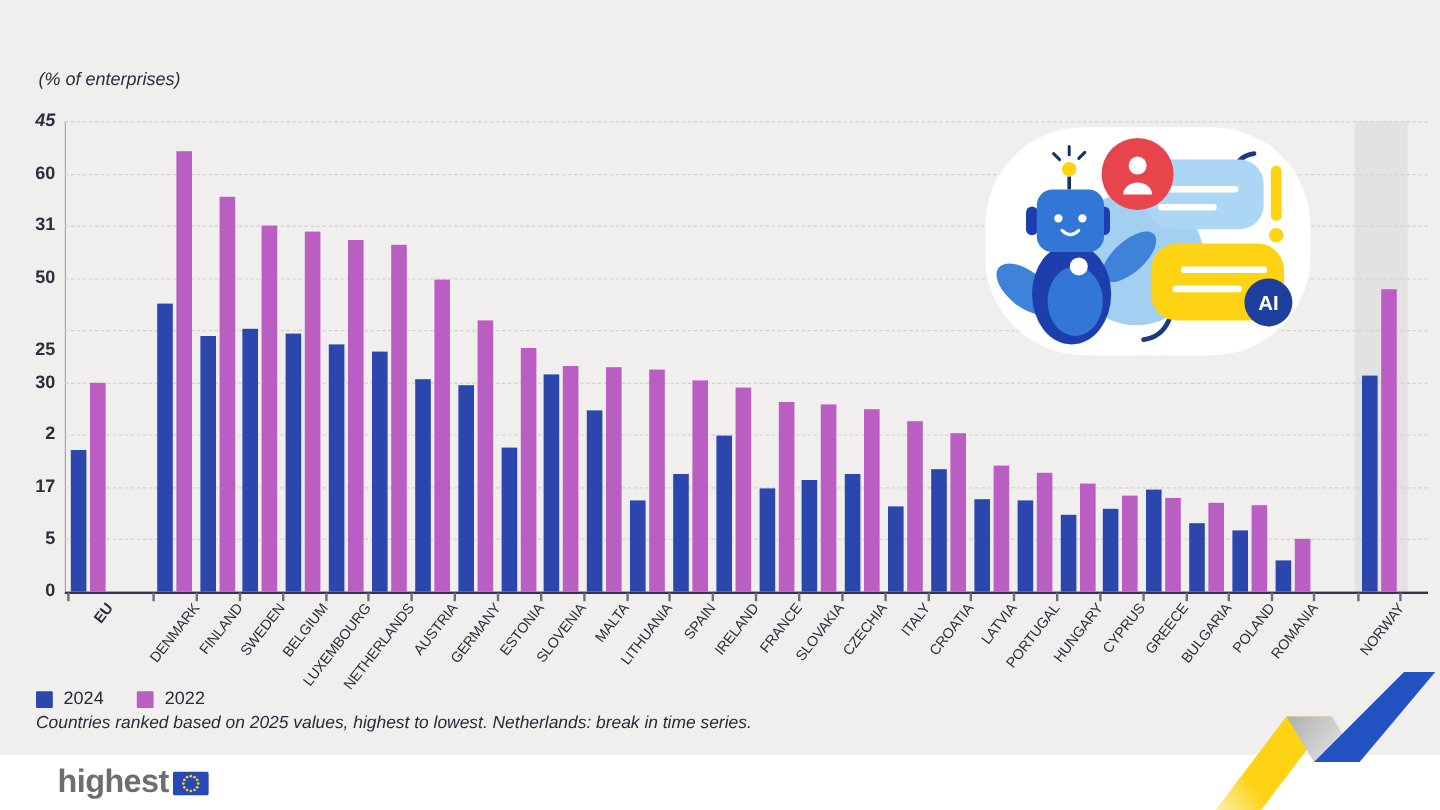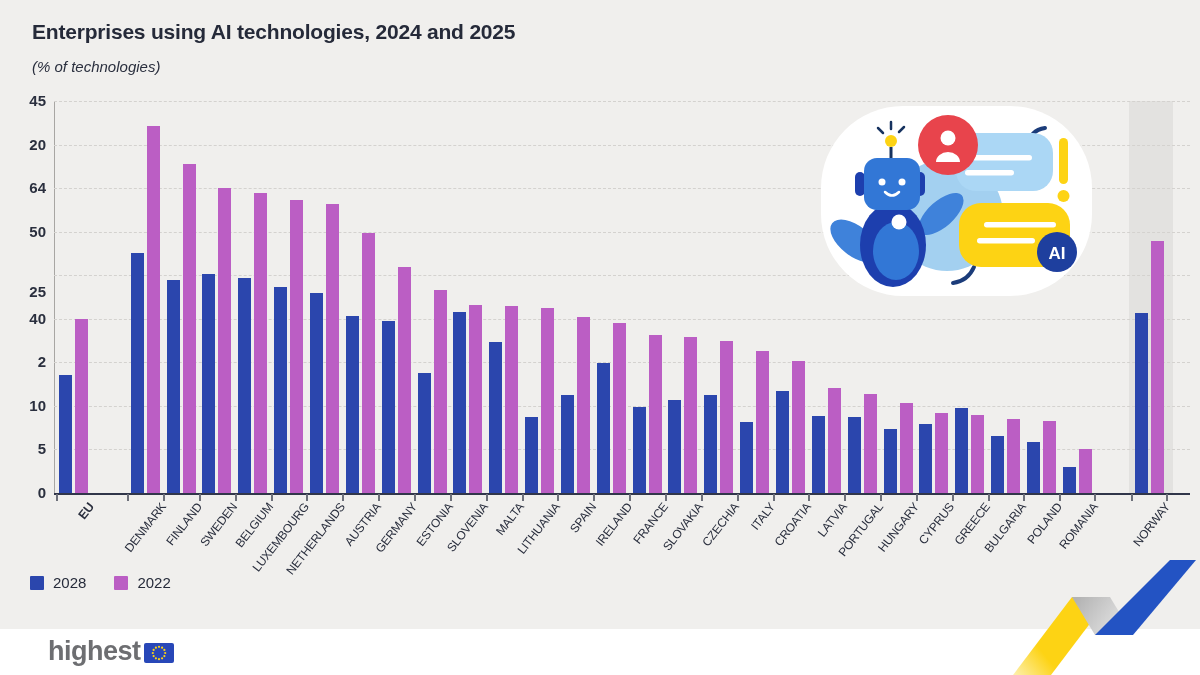--- a/index.html
+++ b/index.html
@@ -52,45 +52,44 @@
   .logo-text{font-size:27px;font-weight:700;color:#6d6e71;letter-spacing:-0.5px;line-height:30px;}
   .logo-flag{margin-left:3px;margin-top:3px;}
   .illu{position:absolute;left:810px;top:98px;}
   .ribbon{position:absolute;left:1000px;top:545px;}
 </style>
 </head>
 <body>
 
 <div class="canvas">
 
-  <h1 class="title">Enterprises using AI technologies, 2024 and 2025</h1>
-  <div class="subtitle">(% of technologies)</div>
+  <div class="subtitle">(% of enterprises)</div>
 
   <div class="plot" id="plot">
     <div class="band"></div>
 
     <div class="yaxis-line"></div>
     <div class="xaxis-line"></div>
 
     <div class="gridline" style="top: 101px;"></div>
-      <div class="ytick-label" style="top: 92px;">45</div>
+      <div class="ytick-label" style="top: 92px; font-style: italic;">45</div>
       <div class="gridline" style="top: 144.556px;"></div>
-      <div class="ytick-label" style="top: 135.556px;">20</div>
+      <div class="ytick-label" style="top: 135.556px;">60</div>
       <div class="gridline" style="top: 188.111px;"></div>
-      <div class="ytick-label" style="top: 179.111px;">64</div>
+      <div class="ytick-label" style="top: 179.111px;">31</div>
       <div class="gridline" style="top: 231.667px;"></div>
       <div class="ytick-label" style="top: 222.667px;">50</div>
       <div class="gridline" style="top: 275.222px;"></div>
       <div class="ytick-label" style="top: 283px;">25</div>
       <div class="gridline" style="top: 318.778px;"></div>
-      <div class="ytick-label" style="top: 309.778px;">40</div>
+      <div class="ytick-label" style="top: 309.778px;">30</div>
       <div class="gridline" style="top: 362.333px;"></div>
       <div class="ytick-label" style="top: 353.333px;">2</div>
       <div class="gridline" style="top: 405.889px;"></div>
-      <div class="ytick-label" style="top: 396.889px;">10</div>
+      <div class="ytick-label" style="top: 396.889px;">17</div>
       <div class="gridline" style="top: 449.444px;"></div>
       <div class="ytick-label" style="top: 440.444px;">5</div>
       <div class="ytick-label" style="top: 484px;">0</div>
       <div class="bar" style="left: 59px; top: 375.4px; height: 117.6px; background: rgb(43, 70, 173);"></div>
       <div class="bar" style="left: 75px; top: 318.778px; height: 174.222px; background: rgb(187, 94, 196);"></div>
       <div class="xtick" style="left: 55.5px;"></div>
       <div class="xlabel bold" style="left: 86px;">EU</div>
       <div class="bar" style="left: 130.7px; top: 252.573px; height: 240.427px; background: rgb(43, 70, 173);"></div>
       <div class="bar" style="left: 146.7px; top: 126.262px; height: 366.738px; background: rgb(187, 94, 196);"></div>
       <div class="xtick" style="left: 127.2px;"></div>
@@ -258,28 +257,29 @@
       <g>
         <circle cx="1057" cy="252" r="20" fill="#1e3f9e"></circle>
         <text x="1057" y="258.5" text-anchor="middle" fill="#ffffff" font-size="17" font-weight="700" font-family="Liberation Sans, DejaVu Sans, sans-serif">AI</text>
       </g>
     </svg>
   </div>
 
   <div class="legend">
     <div class="legend-item">
       <span class="swatch" style="background: rgb(43, 70, 173);"></span>
-      <span class="legend-label">2028</span>
+      <span class="legend-label">2024</span>
     </div>
     <div class="legend-item">
       <span class="swatch" style="background: rgb(187, 94, 196);"></span>
       <span class="legend-label">2022</span>
     </div>
   </div>
 
+  <div class="footnote">Countries ranked based on 2025 values, highest to lowest. Netherlands: break in time series.</div>
 
   <div class="footer">
     <div class="logo">
       <span class="logo-text">highest</span>
       <svg class="logo-flag" width="30" height="20" viewBox="0 0 30 20">
         <rect x="0" y="0" width="30" height="20" rx="2" fill="#2847b8"></rect>
         <g fill="#fdd314"></g>
         <g id="flag-stars" fill="#fdd314">
             <circle cx="15.00" cy="3.80" r="1.1"></circle>
             <circle cx="18.10" cy="4.63" r="1.1"></circle>

